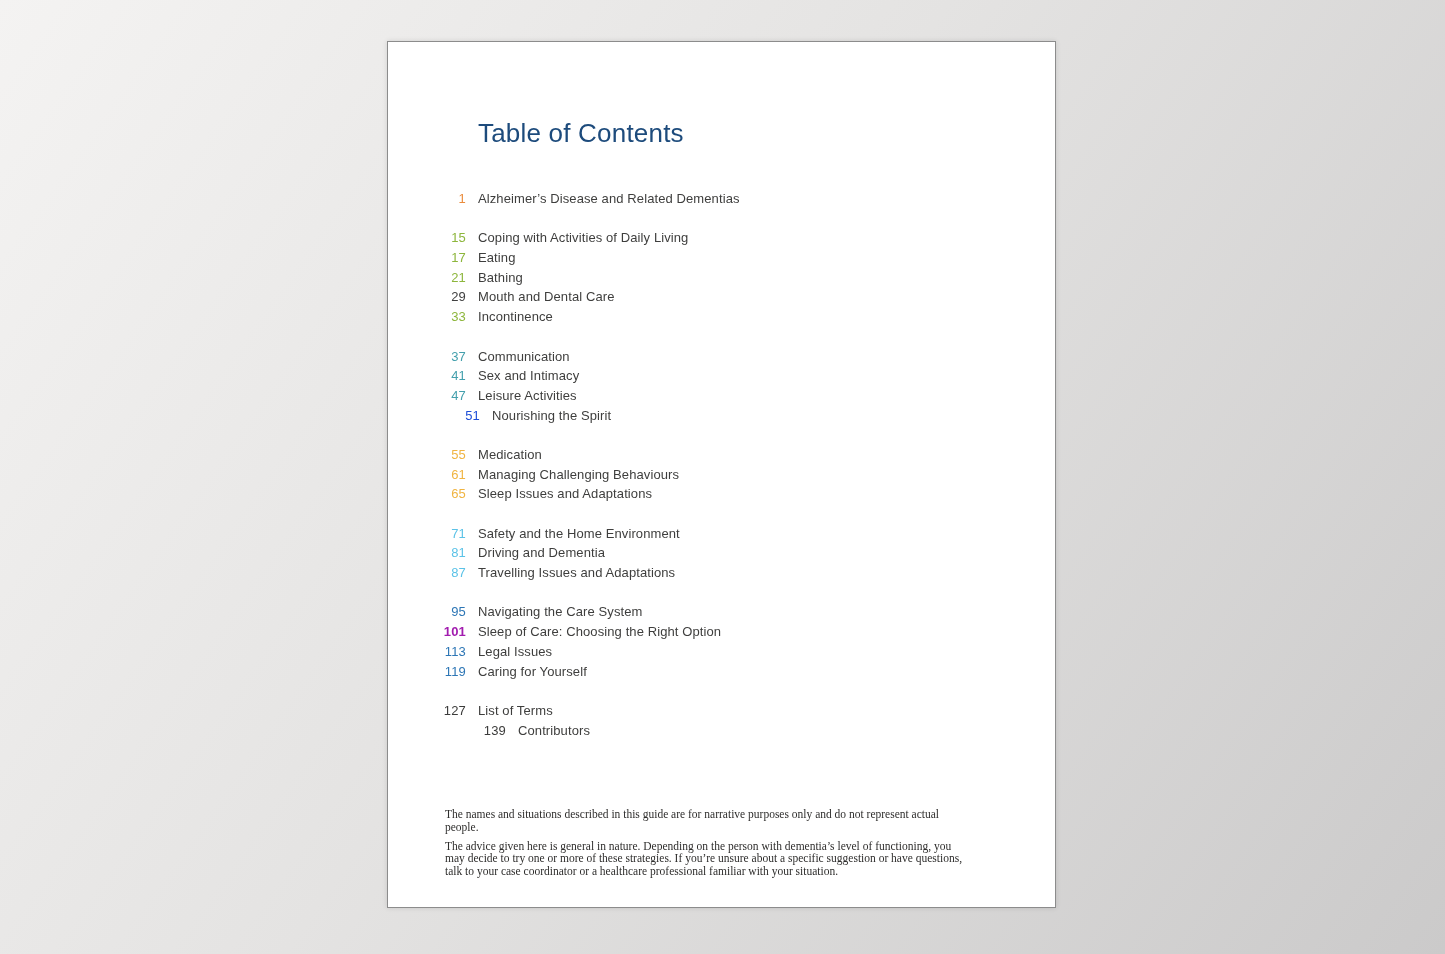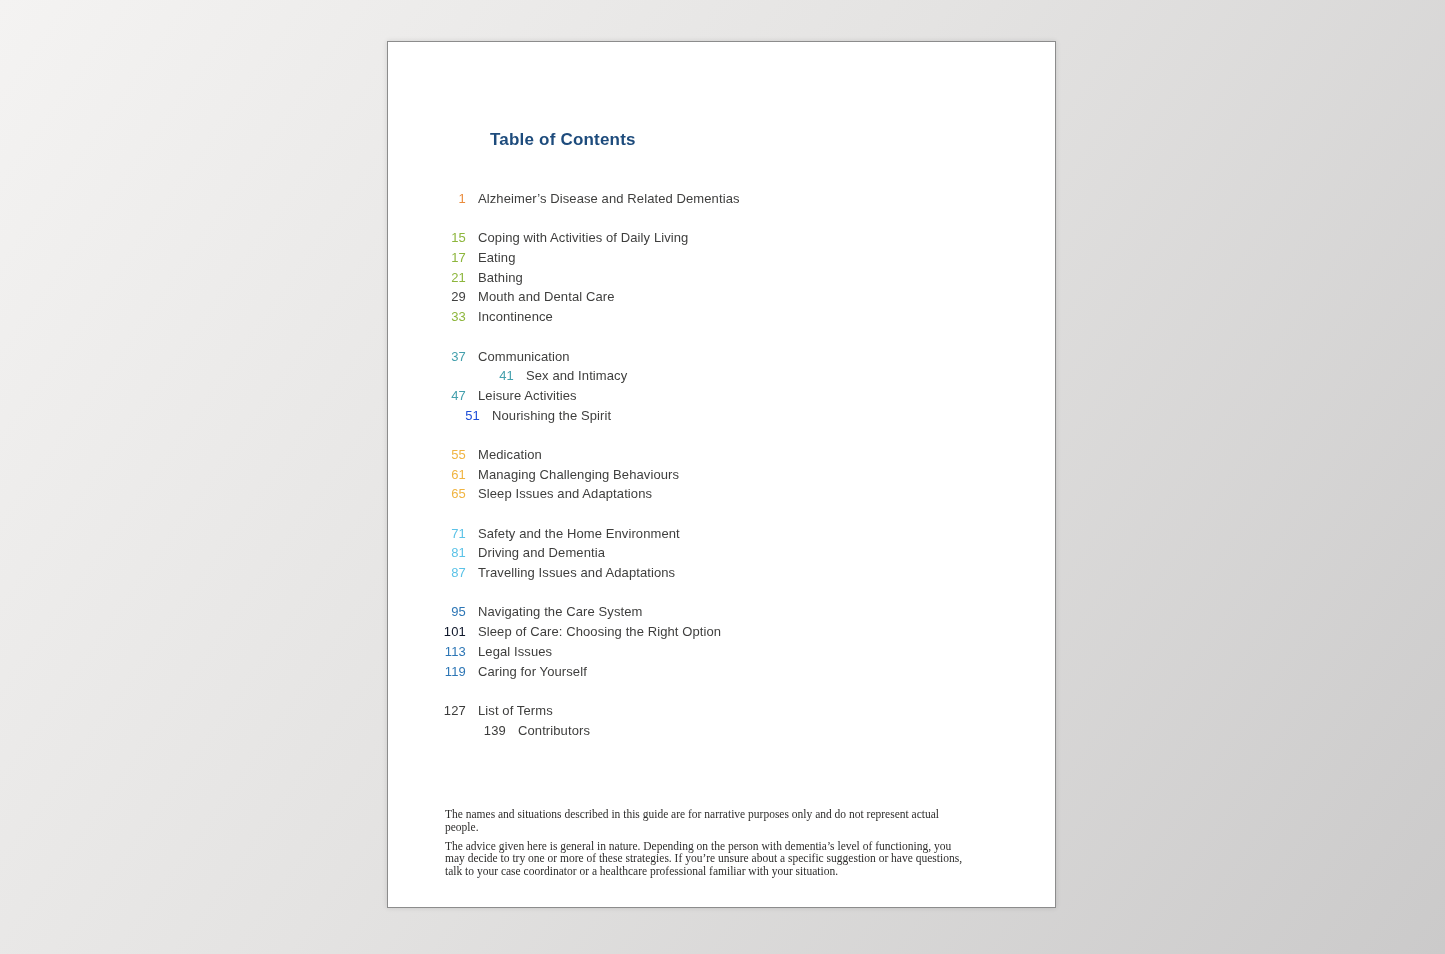--- a/index.html
+++ b/index.html
@@ -26,23 +26,23 @@
     height: 867px;
     box-sizing: border-box;
     background: #ffffff;
     border: 1px solid #8c8c8c;
     box-shadow: 0 0 5px rgba(0,0,0,0.12);
   }
   .title {
     position: absolute;
     left: 86px;
     top: 72px;
-    margin: 16px;
-    font-size: 17px;
-    font-weight: 700;
+    margin: 4px;
+    font-size: 26px;
+    font-weight: 400;
     letter-spacing: 0.2px;
     line-height: 1.2;
   }
   .toc {
     position: absolute;
     left: 0;
     top: 147px;
     width: 100%;
   }
   .toc-group {
@@ -114,21 +114,21 @@
             <span class="toc-num" style="color: rgb(141, 182, 60);">33</span>
             <span class="toc-label" style="color: rgb(62, 62, 61);">Incontinence</span>
           </div>
         </div>
         <div class="toc-group">
           <div class="toc-row">
             <span class="toc-num" style="color: rgb(68, 160, 173);">37</span>
             <span class="toc-label" style="color: rgb(62, 62, 61);">Communication</span>
           </div>
           <div class="toc-row">
-            <span class="toc-num" style="color: rgb(68, 160, 173); margin-left: 48px;">41</span>
+            <span class="toc-num" style="color: rgb(68, 160, 173);">41</span>
             <span class="toc-label" style="color: rgb(62, 62, 61);">Sex and Intimacy</span>
           </div>
           <div class="toc-row">
             <span class="toc-num" style="color: rgb(68, 160, 173);">47</span>
             <span class="toc-label" style="color: rgb(62, 62, 61);">Leisure Activities</span>
           </div>
           <div class="toc-row">
             <span class="toc-num" style="color: #1d4ed8; padding-left: 14px;">51</span>
             <span class="toc-label" style="color: rgb(62, 62, 61);">Nourishing the Spirit</span>
           </div>
@@ -160,21 +160,21 @@
             <span class="toc-num" style="color: rgb(91, 194, 231);">87</span>
             <span class="toc-label" style="color: rgb(62, 62, 61);">Travelling Issues and Adaptations</span>
           </div>
         </div>
         <div class="toc-group">
           <div class="toc-row">
             <span class="toc-num" style="color: rgb(45, 118, 181);">95</span>
             <span class="toc-label" style="color: rgb(62, 62, 61);">Navigating the Care System</span>
           </div>
           <div class="toc-row">
-            <span class="toc-num" style="color: #0f172a;">101</span>
+            <span class="toc-num" style="color: #a21caf; font-weight: bold;">101</span>
             <span class="toc-label" style="color: rgb(62, 62, 61);">Sleep of Care: Choosing the Right Option</span>
           </div>
           <div class="toc-row">
             <span class="toc-num" style="color: rgb(45, 118, 181);">113</span>
             <span class="toc-label" style="color: rgb(62, 62, 61);">Legal Issues</span>
           </div>
           <div class="toc-row">
             <span class="toc-num" style="color: rgb(45, 118, 181);">119</span>
             <span class="toc-label" style="color: rgb(62, 62, 61);">Caring for Yourself</span>
           </div>

